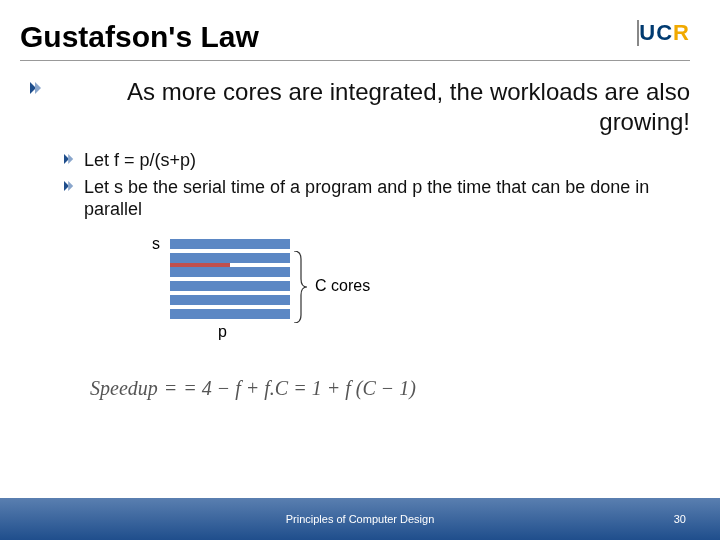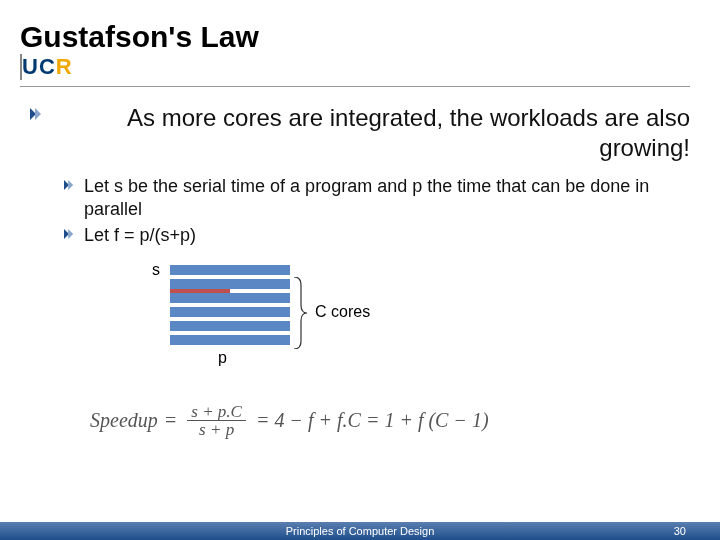--- a/index.html
+++ b/index.html
@@ -17,21 +17,20 @@
     position: relative;
     padding: 20px 30px 0 20px;
   }
   .title-row {
     display: flex;
     justify-content: space-between;
     align-items: flex-start;
     border-bottom: 1px solid #999;
     padding-bottom: 6px;
     margin-bottom: 16px;
-    flex-direction: column;
   }
   .title {
     font-size: 30px;
     font-weight: bold;
     color: #000;
   }
   .logo {
     display: flex;
     align-items: center;
     gap: 4px;
@@ -109,21 +108,21 @@
     line-height: 1.05;
     margin: 0 4px;
   }
   .frac .num { border-bottom: 1px solid #555; padding: 0 4px; }
   .frac .den { padding: 0 4px; }
   .footer {
     position: absolute;
     left: 0;
     bottom: 0;
     width: 100%;
-    height: 18px;
+    height: 42px;
     background: linear-gradient(#5a7fb0, #1f4e8c);
     color: #fff;
     display: flex;
     align-items: center;
     justify-content: center;
     font-size: 11px;
   }
   .page-num {
     position: absolute;
     right: 34px;
@@ -150,28 +149,28 @@
         <polygon points="5,0 11,6 5,12" fill="#8aa6cc"></polygon>
       </svg>
     <div class="bullet-text">As more cores are integrated, the workloads are also growing!</div>
   </div>
 
   <div class="sub-bullet">
     <svg class="chev-sm" width="10" height="10" viewBox="0 0 12 12">
         <polygon points="0,0 6,6 0,12" fill="#1f4e8c"></polygon>
         <polygon points="5,0 11,6 5,12" fill="#8aa6cc"></polygon>
       </svg>
-    <div class="bullet-text">Let s be the serial time of a program and p the time that can be done in parallel</div>
+    <div class="bullet-text">Let f = p/(s+p)</div>
   </div>
   <div class="sub-bullet">
     <svg class="chev-sm" width="10" height="10" viewBox="0 0 12 12">
         <polygon points="0,0 6,6 0,12" fill="#1f4e8c"></polygon>
         <polygon points="5,0 11,6 5,12" fill="#8aa6cc"></polygon>
       </svg>
-    <div class="bullet-text">Let f = p/(s+p)</div>
+    <div class="bullet-text">Let s be the serial time of a program and p the time that can be done in parallel</div>
   </div>
 
   <div class="diagram">
     <div class="s-label" style="left:-18px; top:2px;">s</div>
 
     <div class="bar bar-blue" style="left:0; top:6px; width:120px;"></div>
     <div class="bar bar-red" style="left:0; top:29px; width:60px;"></div>
     <div class="bar bar-blue" style="left:0; top:20px; width:120px;"></div>
     <div class="bar bar-blue" style="left:0; top:34px; width:120px;"></div>
     <div class="bar bar-blue" style="left:0; top:48px; width:120px;"></div>
@@ -181,24 +180,20 @@
     <svg class="bracket" style="left:123px; top:18px;" width="14" height="72" viewBox="0 0 14 72">
       <path d="M1 0 Q8 0 8 8 L8 28 Q8 36 14 36 Q8 36 8 44 L8 64 Q8 72 1 72" fill="none" stroke="#333" stroke-width="1.2"></path>
     </svg>
     <div class="c-label" style="left:145px; top:44px;">C cores</div>
     <div class="p-label" style="left:48px; top:90px;">p</div>
   </div>
 
   <div class="formula">
     <span>Speedup</span>
     <span>=</span>
-    <span class="frac">
-      <span class="num">s + p.C</span>
-      <span class="den">s + p</span>
-    </span>
     <span>= 4 − f + f.C = 1 + f (C − 1)</span>
   </div>
 
 </div>
 
 <div class="footer">
   <span>Principles of Computer Design</span>
   <span class="page-num">30</span>
 </div>
 

